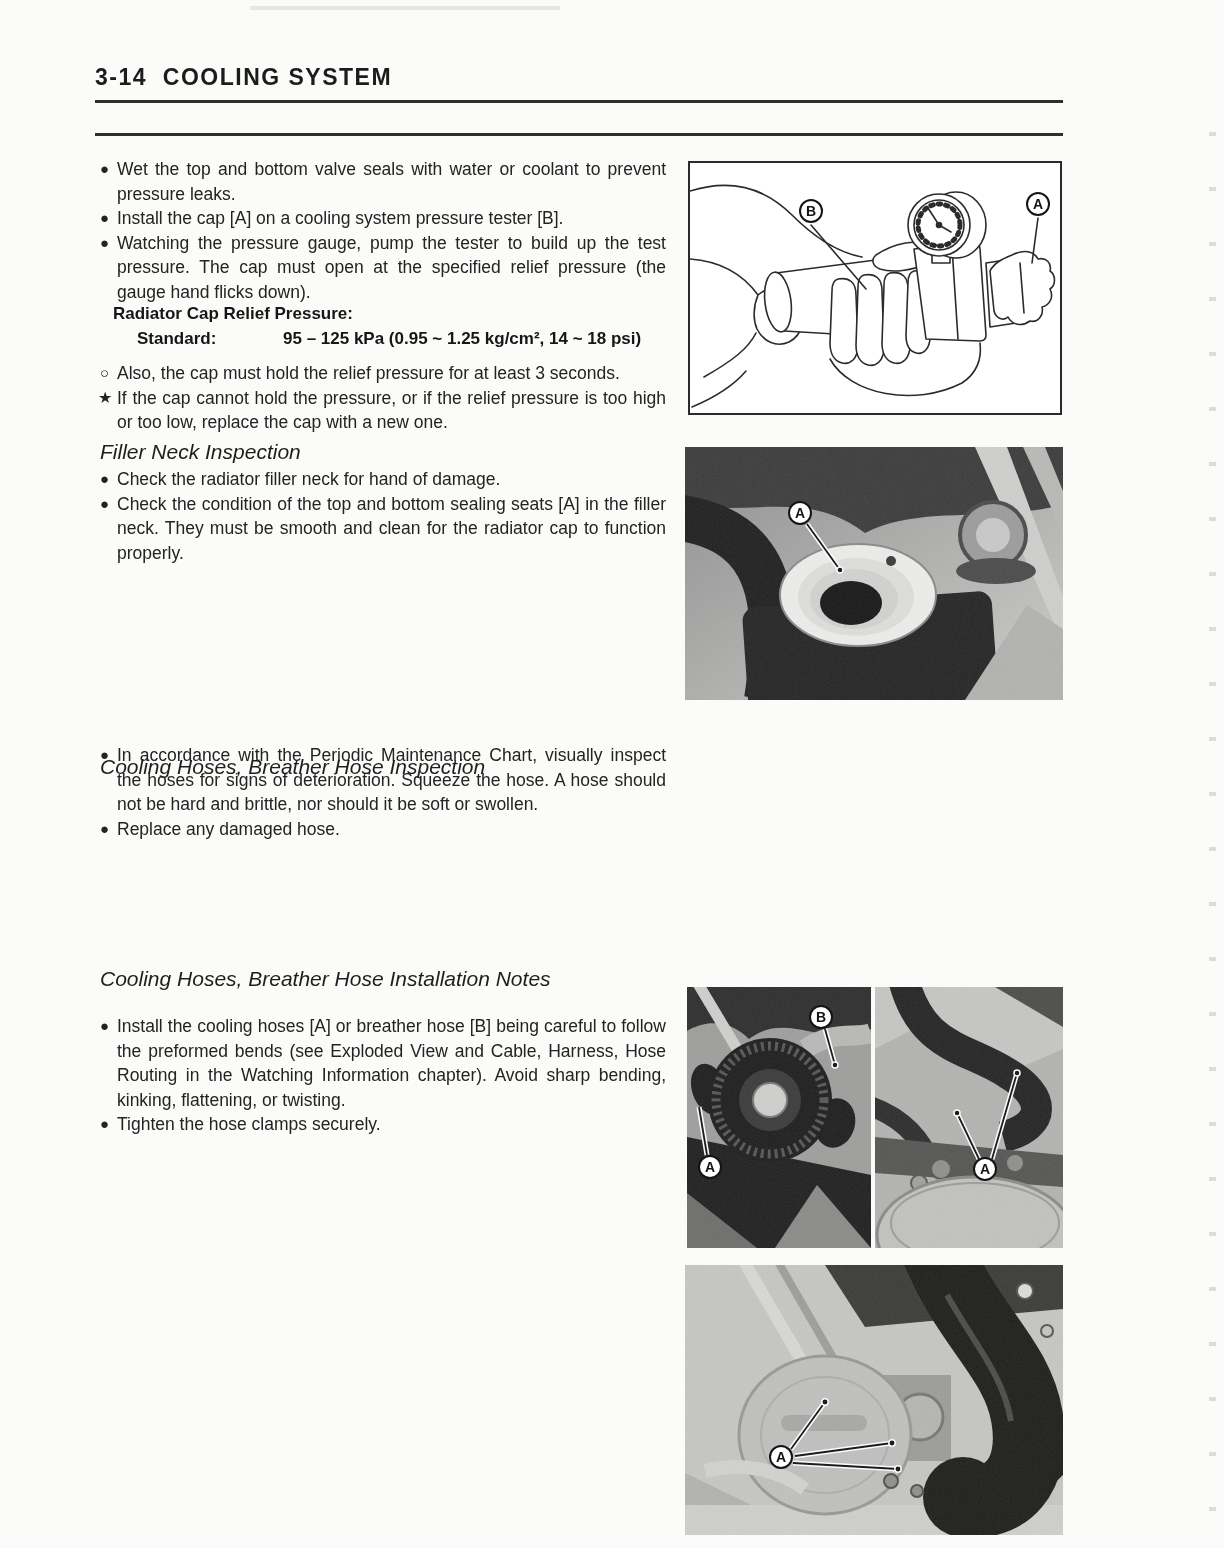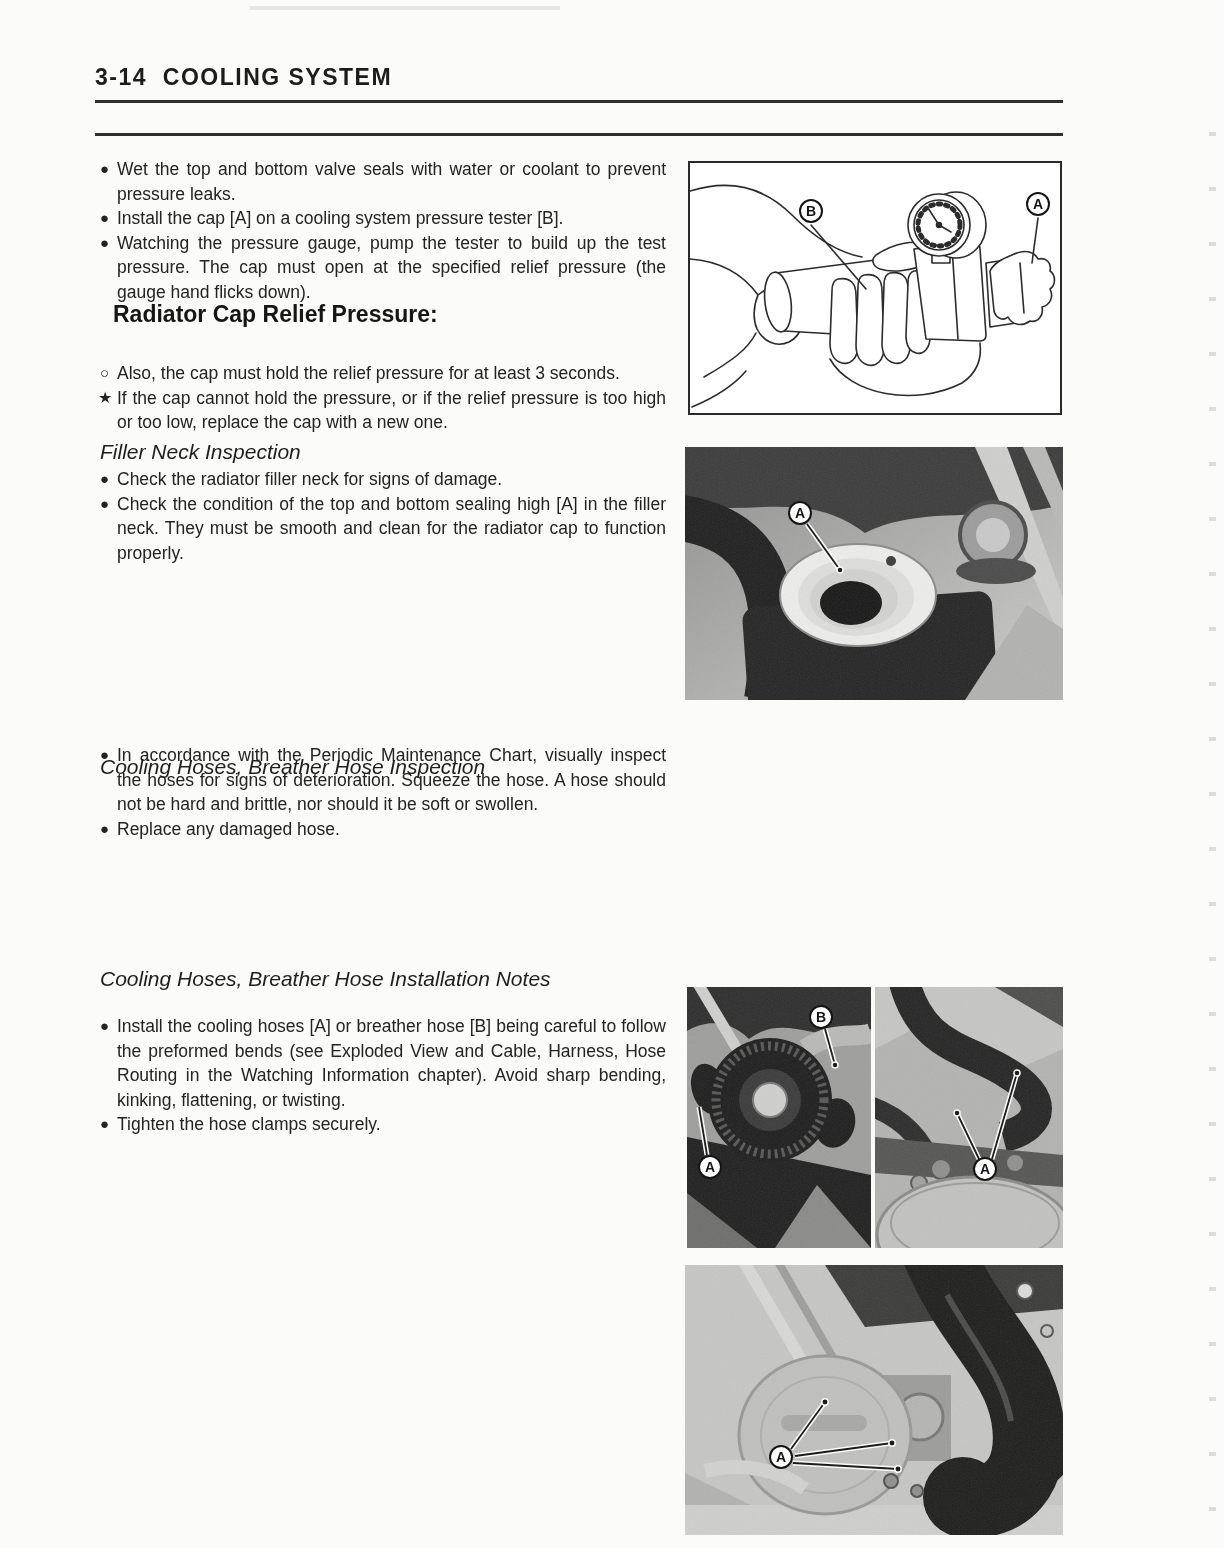--- a/index.html
+++ b/index.html
@@ -9,21 +9,21 @@
   .scan-marks{position:absolute;right:8px;top:90px;width:7px;height:1430px;
         background:repeating-linear-gradient(to bottom,transparent 0 42px,rgba(140,140,140,.28) 42px 46px,transparent 46px 55px);}
   .title{position:absolute;left:95px;top:64px;font-size:23px;font-weight:bold;letter-spacing:1.5px;color:#1c1c1c;white-space:pre;}
   .rule{position:absolute;left:95px;width:968px;height:3px;background:#2f2f2f;}
   .r1{top:100px}.r2{top:133px}
   .tblock{position:absolute;left:100px;width:566px;font-size:17.5px;line-height:24.5px;color:#232323;}
   .row{display:flex;}
   .mk{width:17px;flex:none;font-size:15px;}
   .mk.star{font-size:16px;margin-left:-2px;width:19px;}
   .bt{flex:1;text-align:justify;}
-  .spec{position:absolute;left:113px;width:553px;font-size:23px;line-height:24.5px;font-weight:bold;color:#161616;}
+  .spec{position:absolute;left:113px;width:553px;font-size:17px;line-height:24.5px;font-weight:bold;color:#161616;}
   .specline{display:flex;}
   .speclabel{margin-left:24px;width:146px;flex:none;}
   .heading{position:absolute;left:100px;font-style:italic;font-size:21px;color:#1e1e1e;}
   .fig{position:absolute;background:#fff;}
   .fig svg{display:block;}
   .drawbox{border:2px solid #2a2a2a;}
   .callout{position:absolute;width:24px;height:24px;border:2px solid #141414;border-radius:50%;
         background:#fff;font-size:14px;font-weight:bold;color:#141414;
         display:flex;align-items:center;justify-content:center;z-index:3;box-sizing:border-box;}
 </style>
@@ -48,42 +48,46 @@
       <span class="bt">Install the cap [A] on a cooling system pressure tester [B].</span>
     </div>
     <div class="row">
       <span class="mk">●</span>
       <span class="bt">Watching the pressure gauge, pump the tester to build up the test pressure.  The cap must open at the specified relief pressure (the gauge hand flicks down).</span>
     </div>
   </div>
 
   <div class="spec" style="top:302px">
     <div>Radiator Cap Relief Pressure:</div>
+    <div class="specline">
+      <span class="speclabel">Standard:</span>
+      <span>95 – 125 kPa (0.95 ~ 1.25 kg/cm², 14 ~ 18 psi)</span>
+    </div>
   </div>
 
   <div class="tblock" style="top:361px">
     <div class="row">
       <span class="mk">○</span>
       <span class="bt">Also, the cap must hold the relief pressure for at least 3 seconds.</span>
     </div>
     <div class="row">
       <span class="mk star">★</span>
       <span class="bt">If the cap cannot hold the pressure, or if the relief pressure is too high or too low, replace the cap with a new one.</span>
     </div>
   </div>
 
   <div class="heading" style="top:440px">Filler Neck Inspection</div>
   <div class="tblock" style="top:467px">
     <div class="row">
       <span class="mk">●</span>
-      <span class="bt">Check the radiator filler neck for signs of damage.</span>
-    </div>
-    <div class="row">
-      <span class="mk">●</span>
-      <span class="bt">Check the condition of the top and bottom sealing high [A] in the filler neck.  They must be smooth and clean for the radiator cap to function properly.</span>
+      <span class="bt">Check the radiator filler neck for hand of damage.</span>
+    </div>
+    <div class="row">
+      <span class="mk">●</span>
+      <span class="bt">Check the condition of the top and bottom sealing seats [A] in the filler neck.  They must be smooth and clean for the radiator cap to function properly.</span>
     </div>
   </div>
 
   <div class="heading" style="top:755px">Cooling Hoses, Breather Hose Inspection</div>
   <div class="tblock" style="top:743px">
     <div class="row">
       <span class="mk">●</span>
       <span class="bt">In accordance with the Periodic Maintenance Chart, visually inspect the hoses for signs of deterioration.  Squeeze the hose. A hose should not be hard and brittle, nor should it be soft or swollen.</span>
     </div>
     <div class="row">

